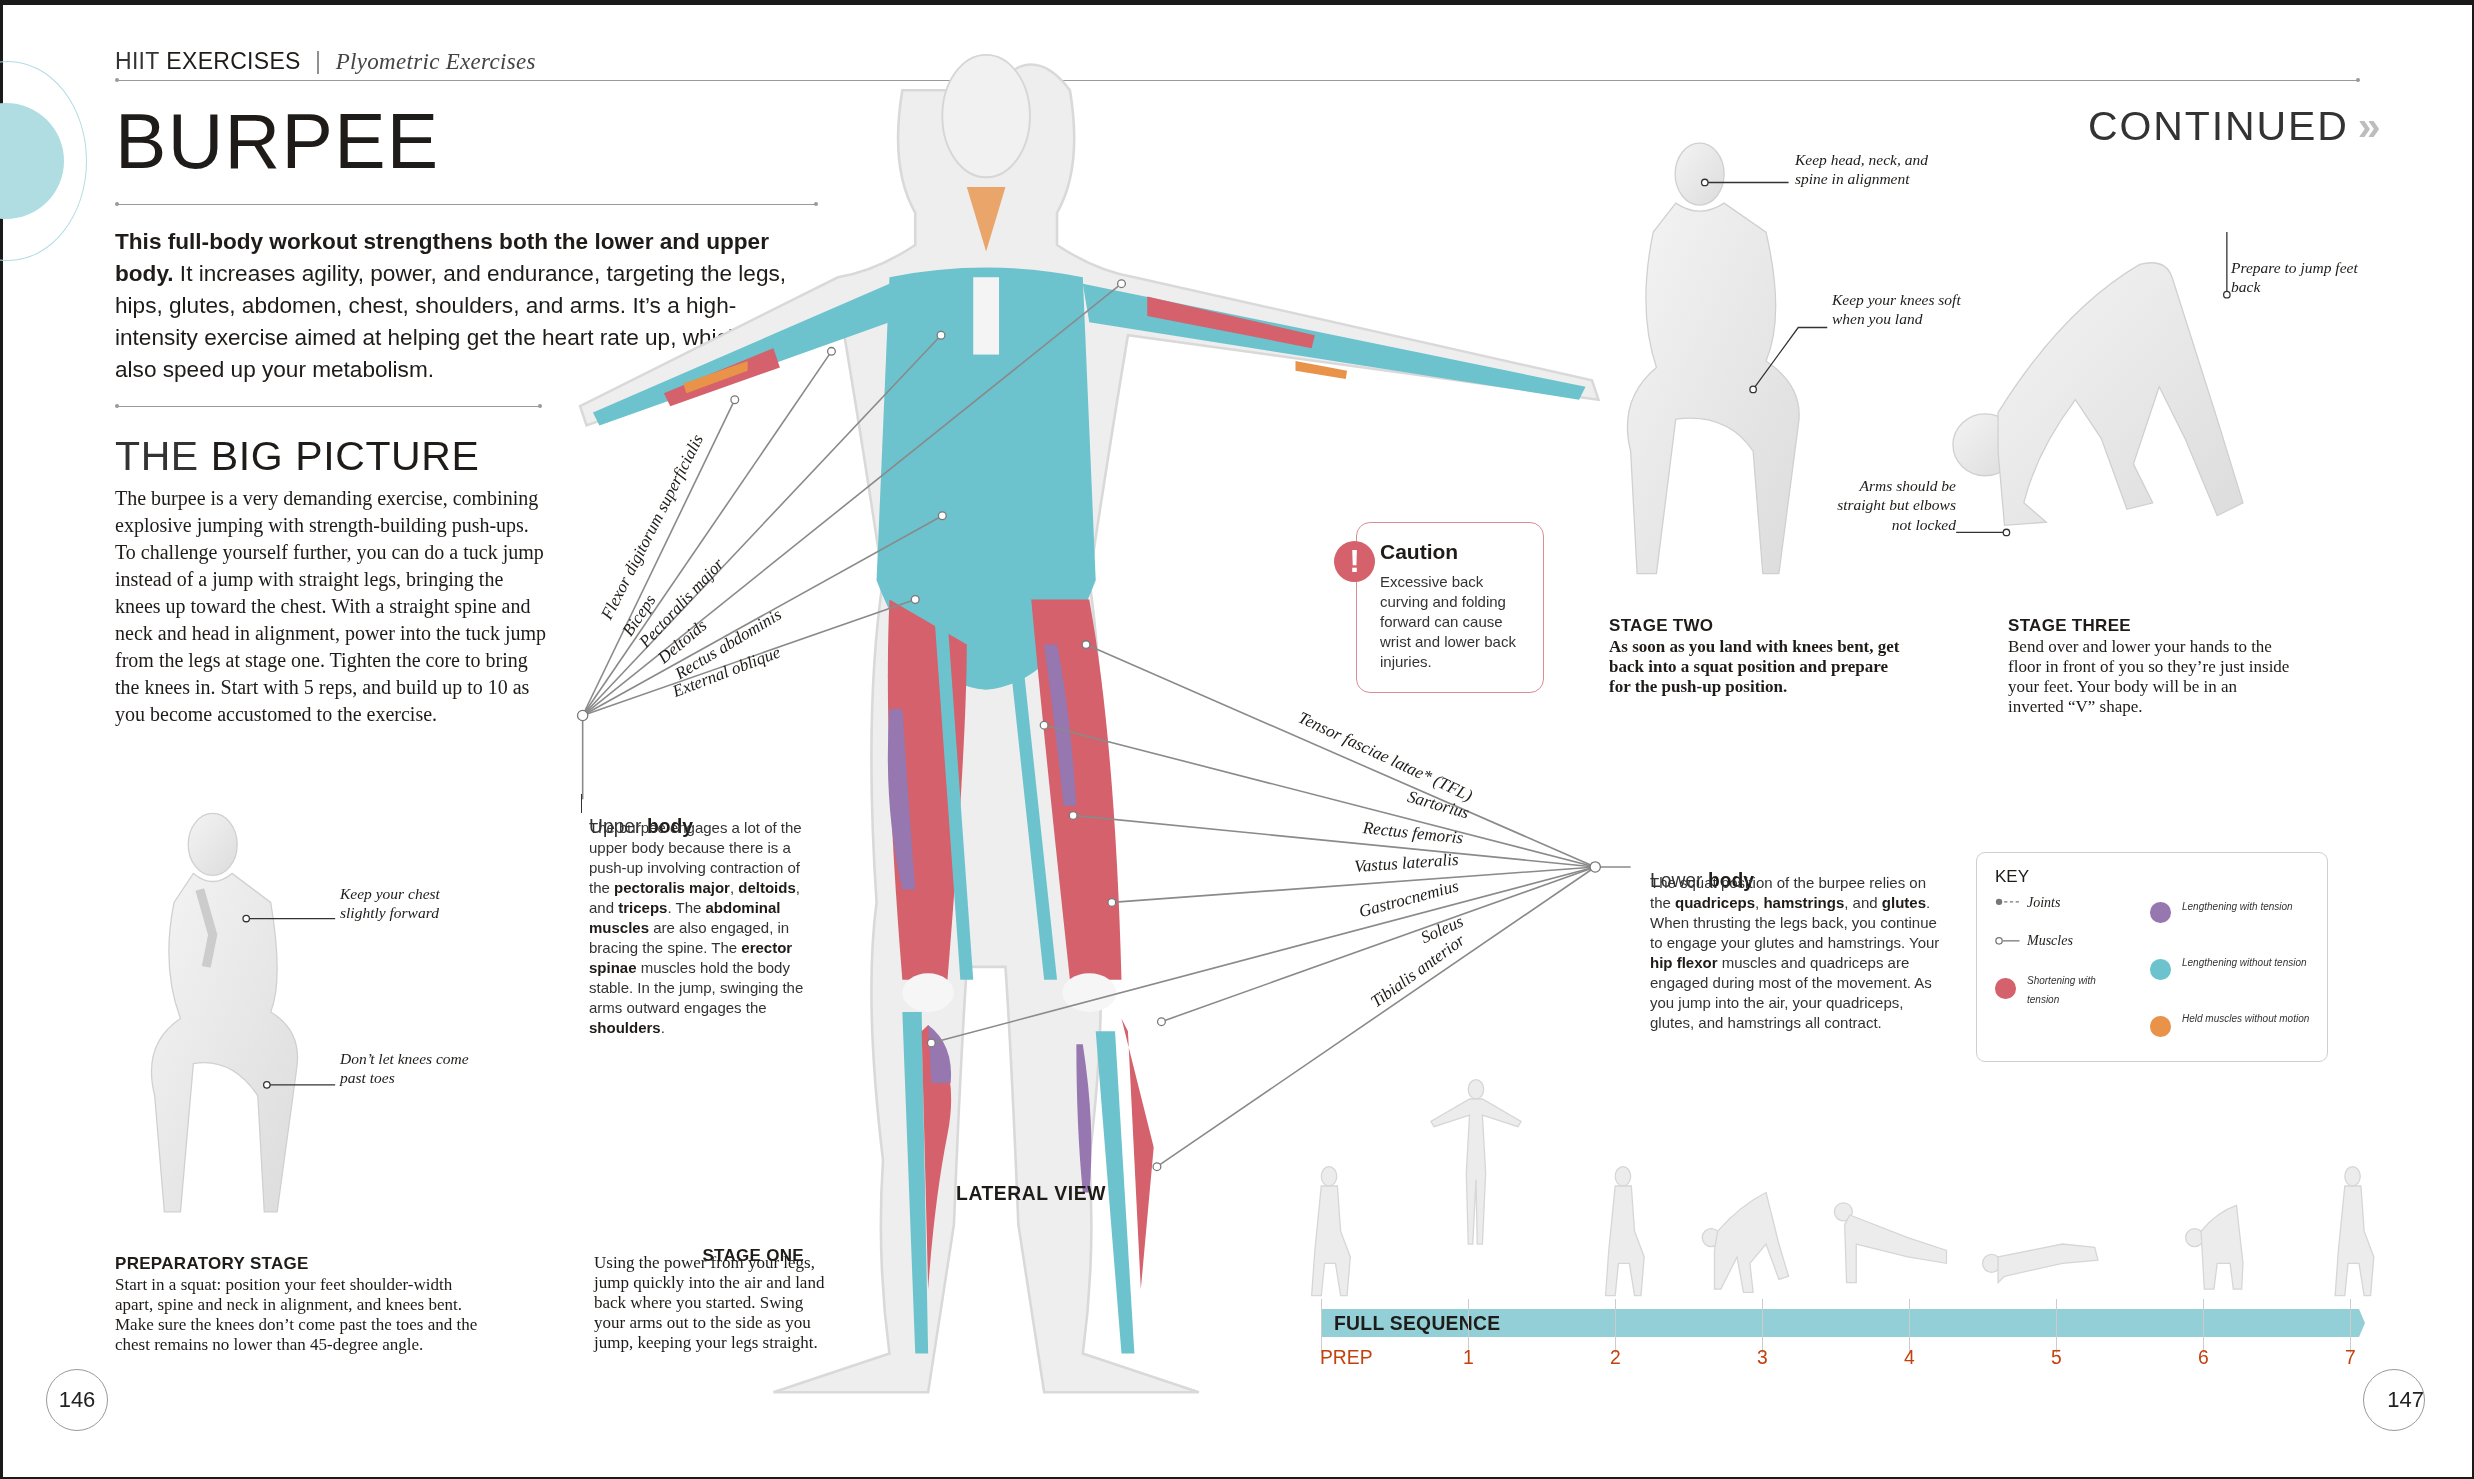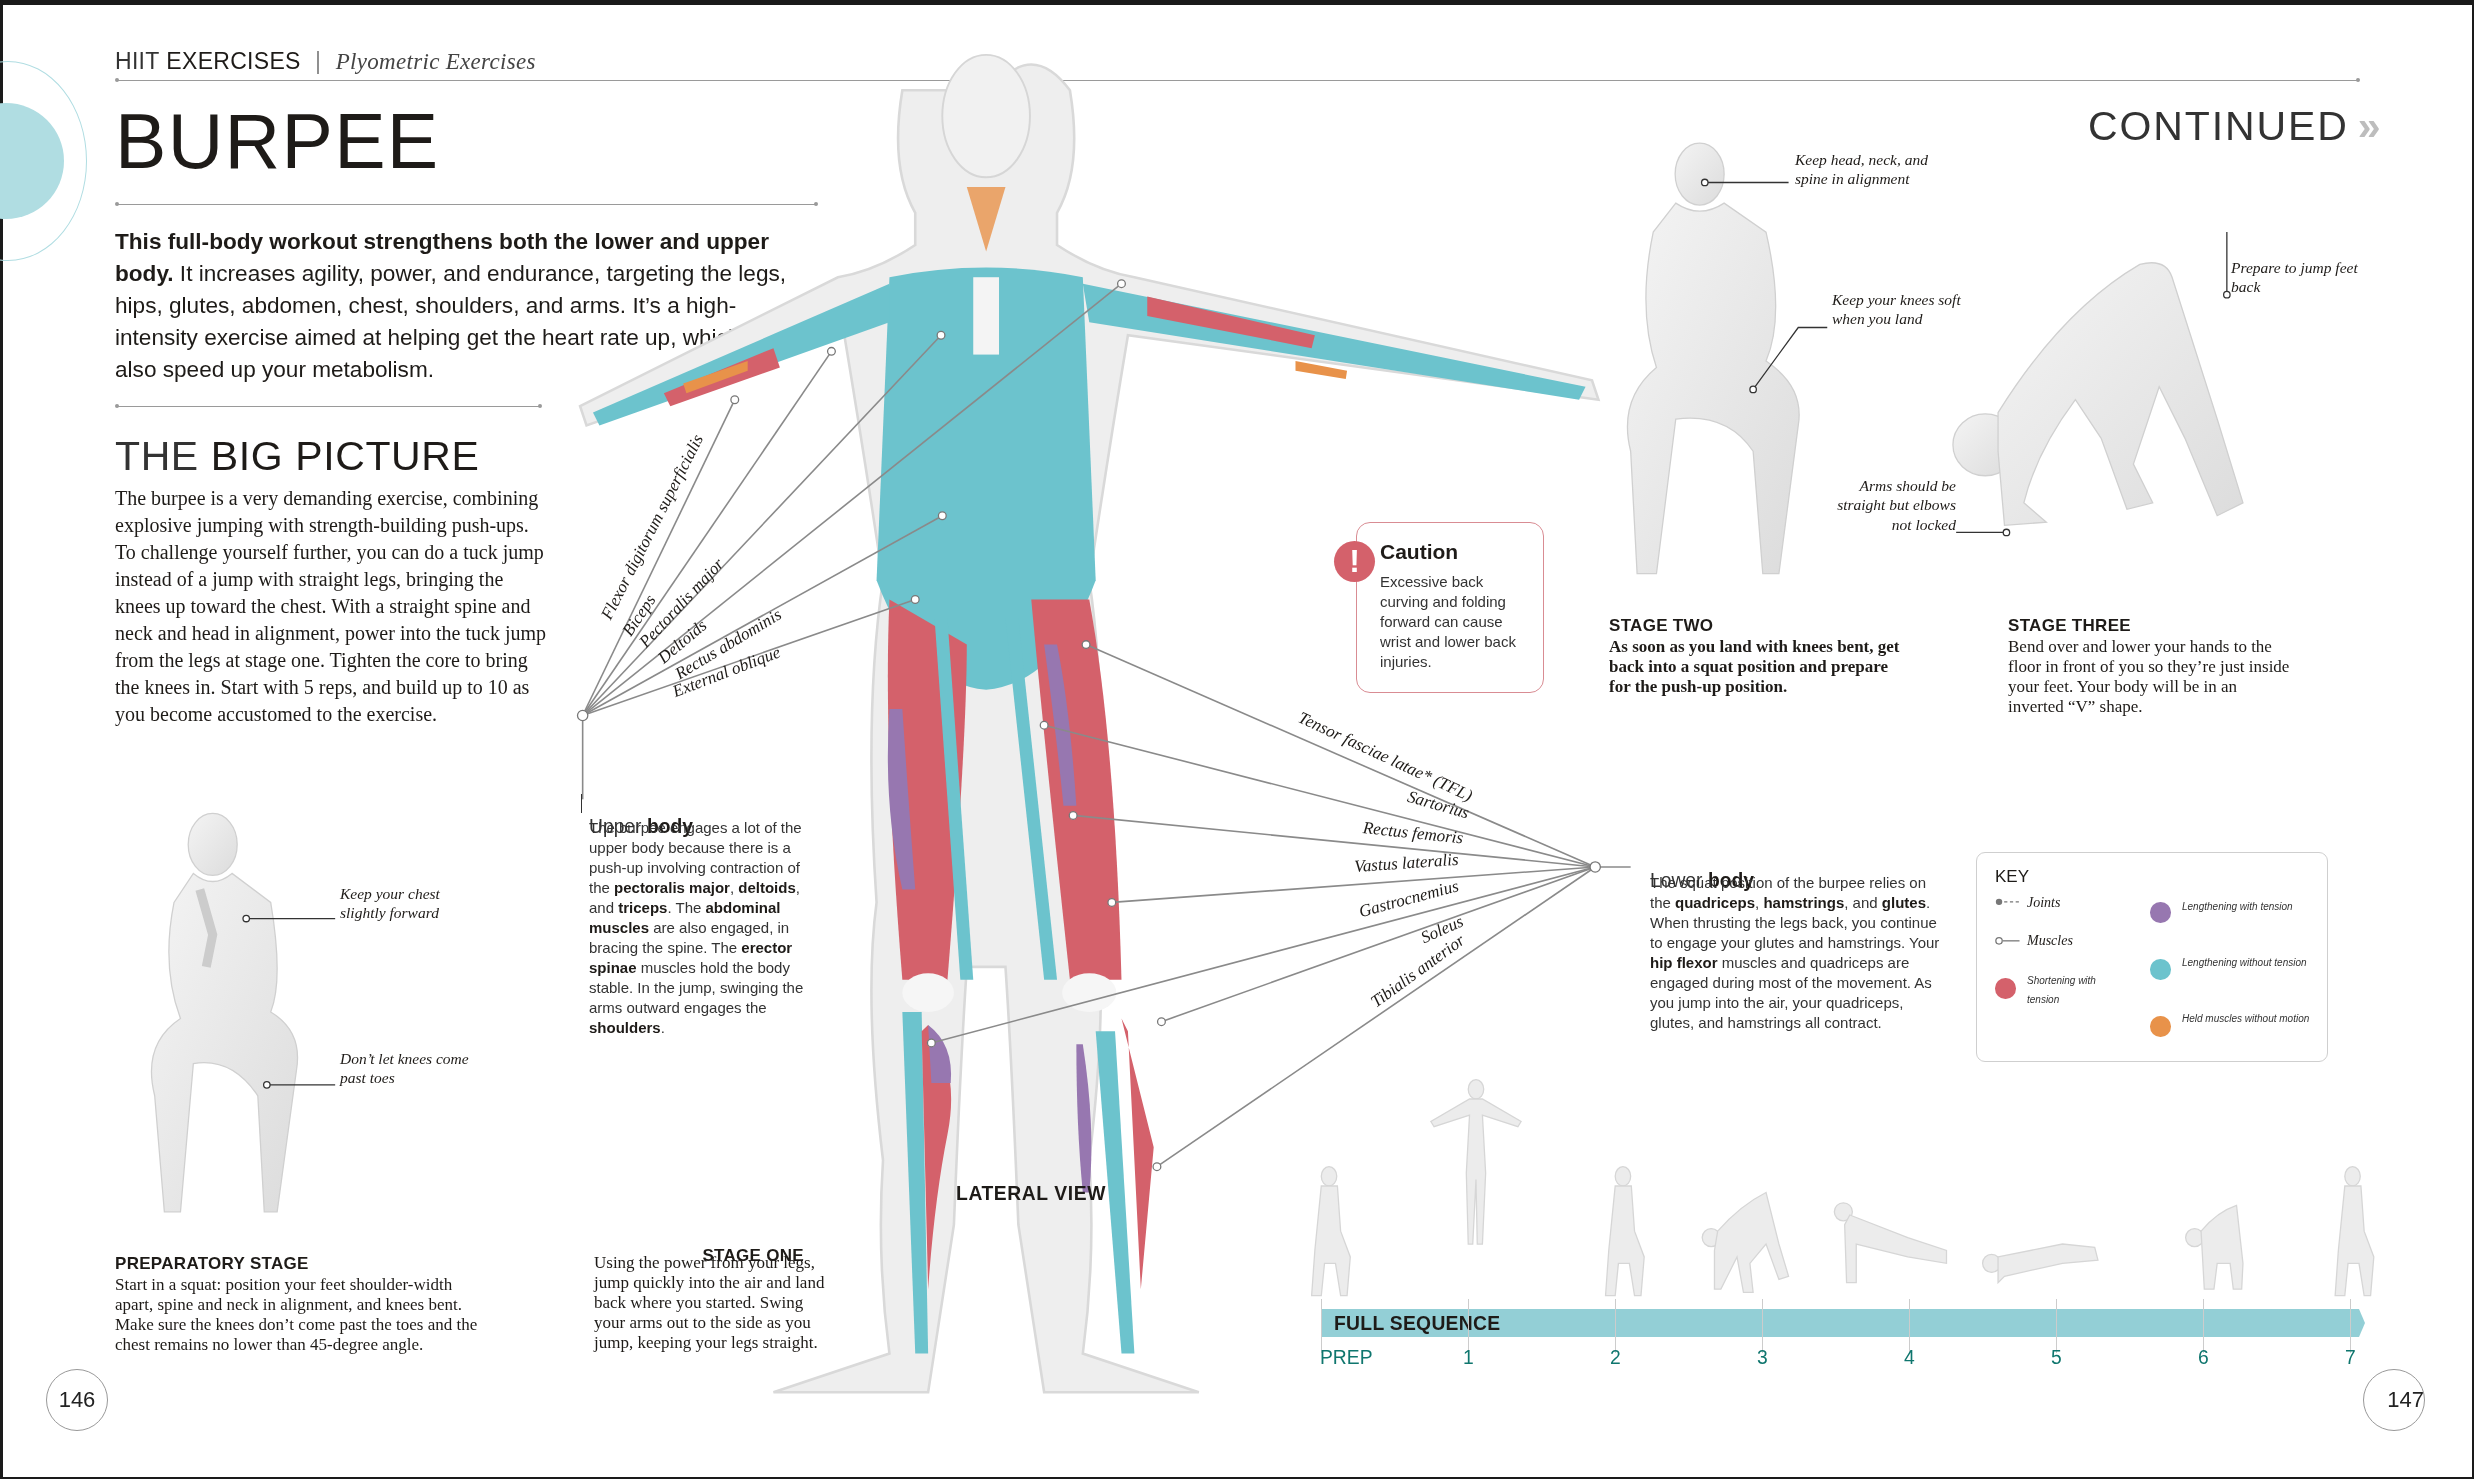--- a/index.html
+++ b/index.html
@@ -48,21 +48,21 @@
 
   .key { left: 1976px; top: 852px; width: 352px; height: 210px; border: 1.3px solid #cfcfcf; border-radius: 9px; }
   .key-title { left: 1995px; top: 867px; font-size: 17px; }
   .key-dot { width: 20.6px; height: 20.6px; border-radius: 50%; }
   .key-text { font-size: 10px; line-height: 19px; color: #333; font-style: italic; }
   .key-ital { font-family: "Liberation Serif", serif; font-style: italic; font-size: 14px; }
 
   .seq-bar { left: 1321px; top: 1309px; width: 1044px; height: 28px; background: #93cfd6; clip-path: polygon(0 0, 1038px 0, 100% 50%, 1038px 100%, 0 100%); }
   .seq-label { left: 1334px; top: 1313px; font-size: 19.3px; font-weight: 700; color: #1e1b18; letter-spacing: 0.3px; }
   .seq-tick { width: 1.3px; background: #ccc; }
-  .seq-num { font-size: 19.3px; font-weight: 300; color: #0f766e; }
+  .seq-num { font-size: 19.3px; font-weight: 300; color: #c2410c; }
 
   .continued { left: 2088px; top: 103px; font-size: 41px; font-weight: 300; color: #333; letter-spacing: 1.9px; }
   .continued .chev { color: #bdbdbd; font-weight: 700; margin-left: 9px; }
 
   .pgnum { width: 62px; height: 62px; border-radius: 50%; border: 1.3px solid #999; font-size: 22px; font-weight: 300; text-align: center; line-height: 59px; color: #222; }
 
   .lateral { left: 956px; top: 1183px; font-size: 19.3px; font-weight: 700; letter-spacing: 0.6px; }
 </style>
 </head>
 <body>

